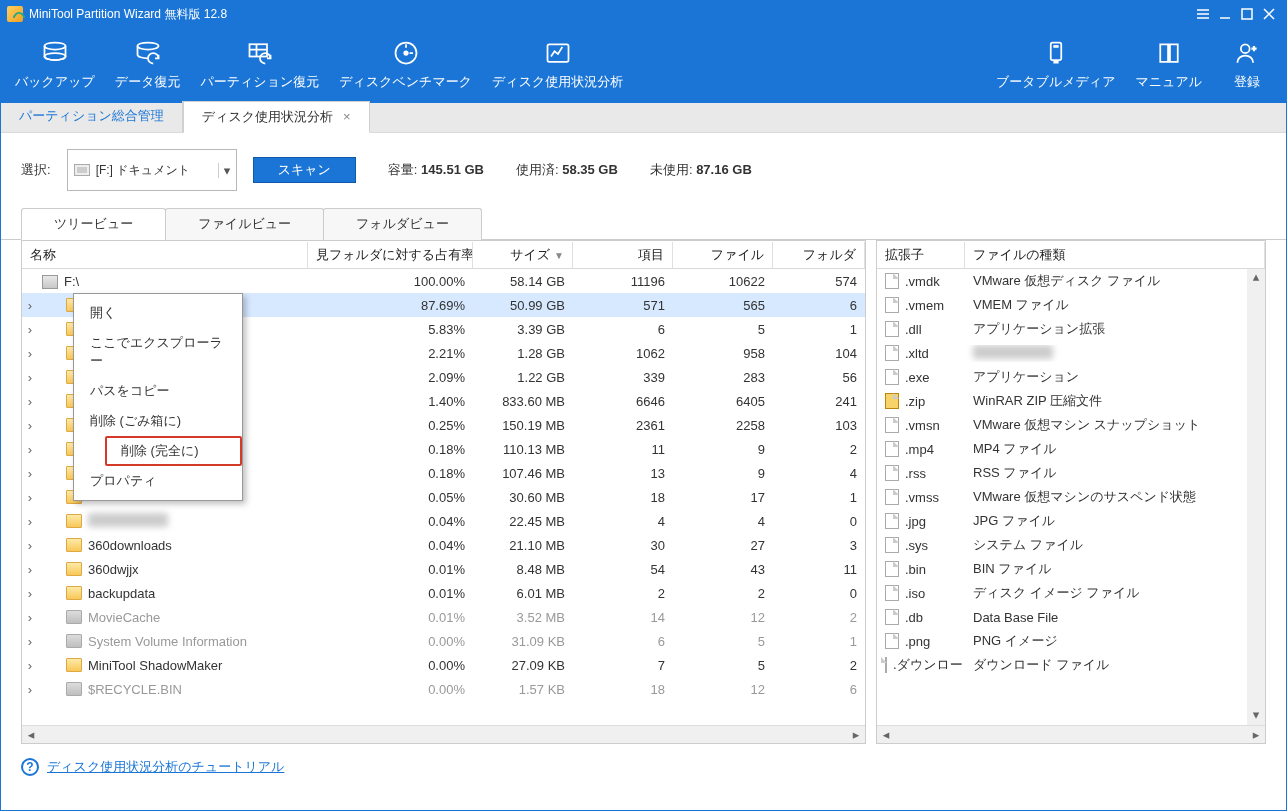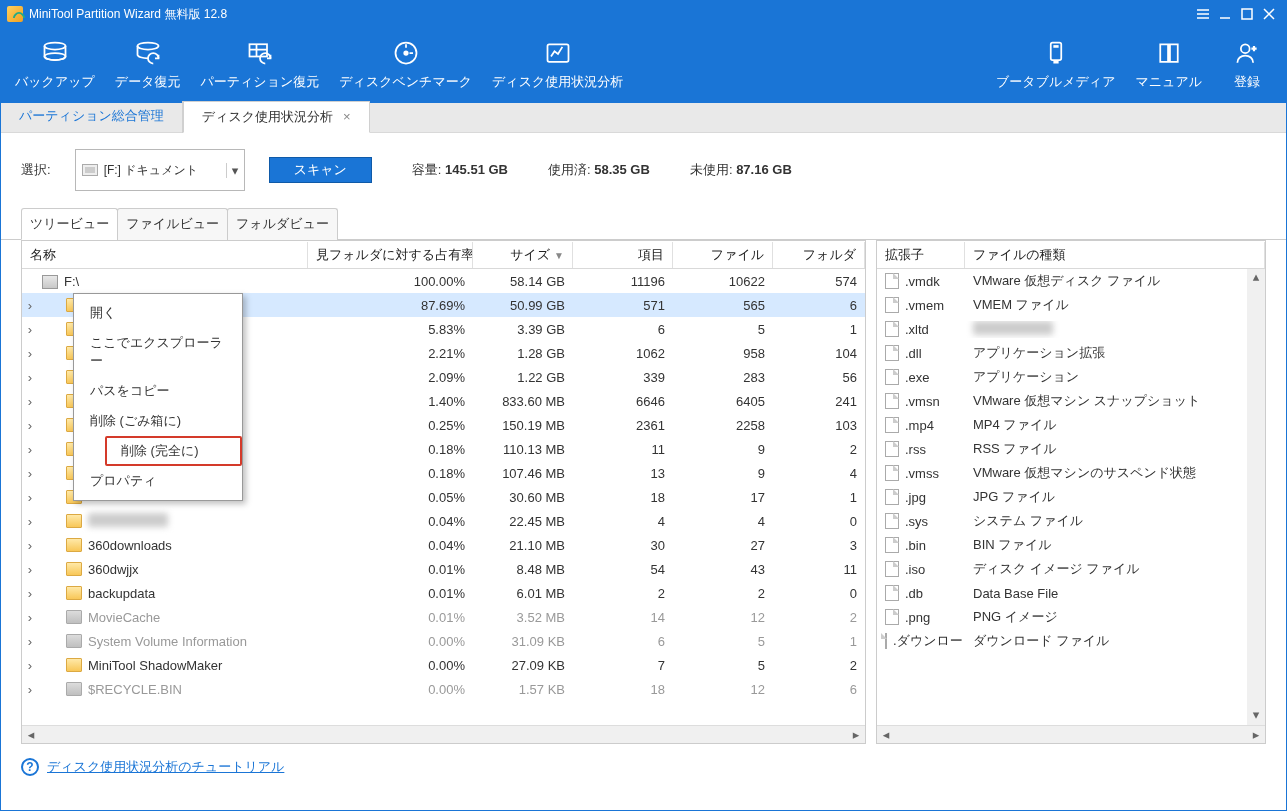--- a/index.html
+++ b/index.html
@@ -12,32 +12,32 @@
 .win-btn svg{width:14px;height:14px;}
 .toolbar{background:#1a75d6;color:#fff;display:flex;align-items:flex-end;padding:8px 4px 6px 4px;}
 .tool-item{display:flex;flex-direction:column;align-items:center;justify-content:flex-end;padding:4px 10px 6px 10px;min-width:70px;}
 .tool-item .ico{width:28px;height:28px;display:flex;align-items:center;justify-content:center;margin-bottom:6px;}
 .tool-item .ico svg{width:28px;height:28px;fill:#fff;}
 .tool-spacer{flex:1;}
 .tabstrip{background:#e9e9e9;display:flex;align-items:flex-end;height:30px;border-bottom:1px solid #d9d9d9;}
 .tabstrip .tab{padding:6px 18px;color:#1a75d6;border-right:1px solid #d0d0d0;position:relative;top:1px;}
 .tabstrip .tab.active{background:#fff;color:#333;border-top:1px solid #d0d0d0;border-left:1px solid #d0d0d0;border-right:1px solid #d0d0d0;border-bottom:1px solid #fff;}
 .tabstrip .close-x{margin-left:10px;color:#888;}
-.ctrlrow{display:flex;align-items:center;padding:16px 20px;gap:24px;}
+.ctrlrow{display:flex;align-items:center;padding:16px 20px;gap:16px;}
 .ctrlrow .lbl{font-size:13px;}
 .sel-wrap{display:flex;align-items:center;border:1px solid #b8b8b8;height:42px;width:170px;background:#fff;}
 .sel-wrap .disk-ico{width:16px;height:12px;margin:0 6px;background:#eee;border:1px solid #aaa;position:relative;}
 .sel-wrap .disk-ico:after{content:"";position:absolute;left:2px;top:2px;right:2px;bottom:2px;background:#ccc;}
 .sel-wrap .sel-txt{flex:1;font-size:12px;}
 .sel-wrap .sel-arrow{width:18px;text-align:center;border-left:1px solid #ccc;color:#555;}
 .scan-btn{background:#1a75d6;color:#fff;border:1px solid #0f5aa8;height:26px;padding:0 24px;}
 .stat{margin-left:16px;}
 .stat b{font-weight:bold;}
 .viewtabs{display:flex;padding:0 20px;border-bottom:1px solid #ccc;}
-.viewtabs .vtab{padding:6px 8px;border:1px solid #ccc;border-bottom:none;background:#f7f7f7;margin-right:-1px;border-radius:3px 3px 0 0;position:relative;top:1px;color:#333;}
+.viewtabs .vtab{padding:6px 32px;border:1px solid #ccc;border-bottom:none;background:#f7f7f7;margin-right:-1px;border-radius:3px 3px 0 0;position:relative;top:1px;color:#333;}
 .viewtabs .vtab.active{background:#fff;border-bottom:1px solid #fff;}
 .panels{display:flex;padding:0 20px 6px 20px;gap:10px;height:510px;}
 .panel{border:1px solid #ccc;display:flex;flex-direction:column;overflow:hidden;background:#fff;}
 .panel.left{flex:1;}
 .panel.right{width:390px;}
 .phead{display:flex;background:#fff;border-bottom:1px solid #d9d9d9;height:28px;align-items:center;font-size:12px;color:#222;}
 .phead .h{padding:4px 8px;border-right:1px solid #e0e0e0;overflow:hidden;white-space:nowrap;}
 .phead .sort-arrow{margin-left:4px;color:#888;font-size:10px;}
 .pbody{flex:1;overflow:hidden;position:relative;}
 .row{display:flex;align-items:center;height:24px;font-size:12px;}
@@ -494,37 +494,44 @@
         <div class="row">
           <span class="cell c-ext" style="display:flex;align-items:center">
             <span class="file-ico "></span>
             <span>.vmem</span>
           </span>
           <span class="cell c-type">VMEM ファイル</span>
         </div>
         <div class="row">
           <span class="cell c-ext" style="display:flex;align-items:center">
             <span class="file-ico "></span>
+            <span>.dll</span>
+          </span>
+          <span class="cell c-type">アプリケーション拡張</span>
+        </div>
+        <div class="row">
+          <span class="cell c-ext" style="display:flex;align-items:center">
+            <span class="file-ico "></span>
             <span>.xltd</span>
           </span>
           <span class="cell c-type"><span class="blur"></span></span>
-        </div>
-        <div class="row">
-          <span class="cell c-ext" style="display:flex;align-items:center">
-            <span class="file-ico "></span>
-            <span>.dll</span>
-          </span>
-          <span class="cell c-type">アプリケーション拡張</span>
         </div>
         <div class="row">
           <span class="cell c-ext" style="display:flex;align-items:center">
             <span class="file-ico exe"></span>
             <span>.exe</span>
           </span>
           <span class="cell c-type">アプリケーション</span>
+        </div>
+        <div class="row">
+          <span class="cell c-ext" style="display:flex;align-items:center">
+            <span class="file-ico zip"></span>
+            <span>.zip</span>
+          </span>
+          <span class="cell c-type">WinRAR ZIP 圧縮文件</span>
         </div>
         <div class="row">
           <span class="cell c-ext" style="display:flex;align-items:center">
             <span class="file-ico "></span>
             <span>.vmsn</span>
           </span>
           <span class="cell c-type">VMware 仮想マシン スナップショット</span>
         </div>
         <div class="row">
           <span class="cell c-ext" style="display:flex;align-items:center">

